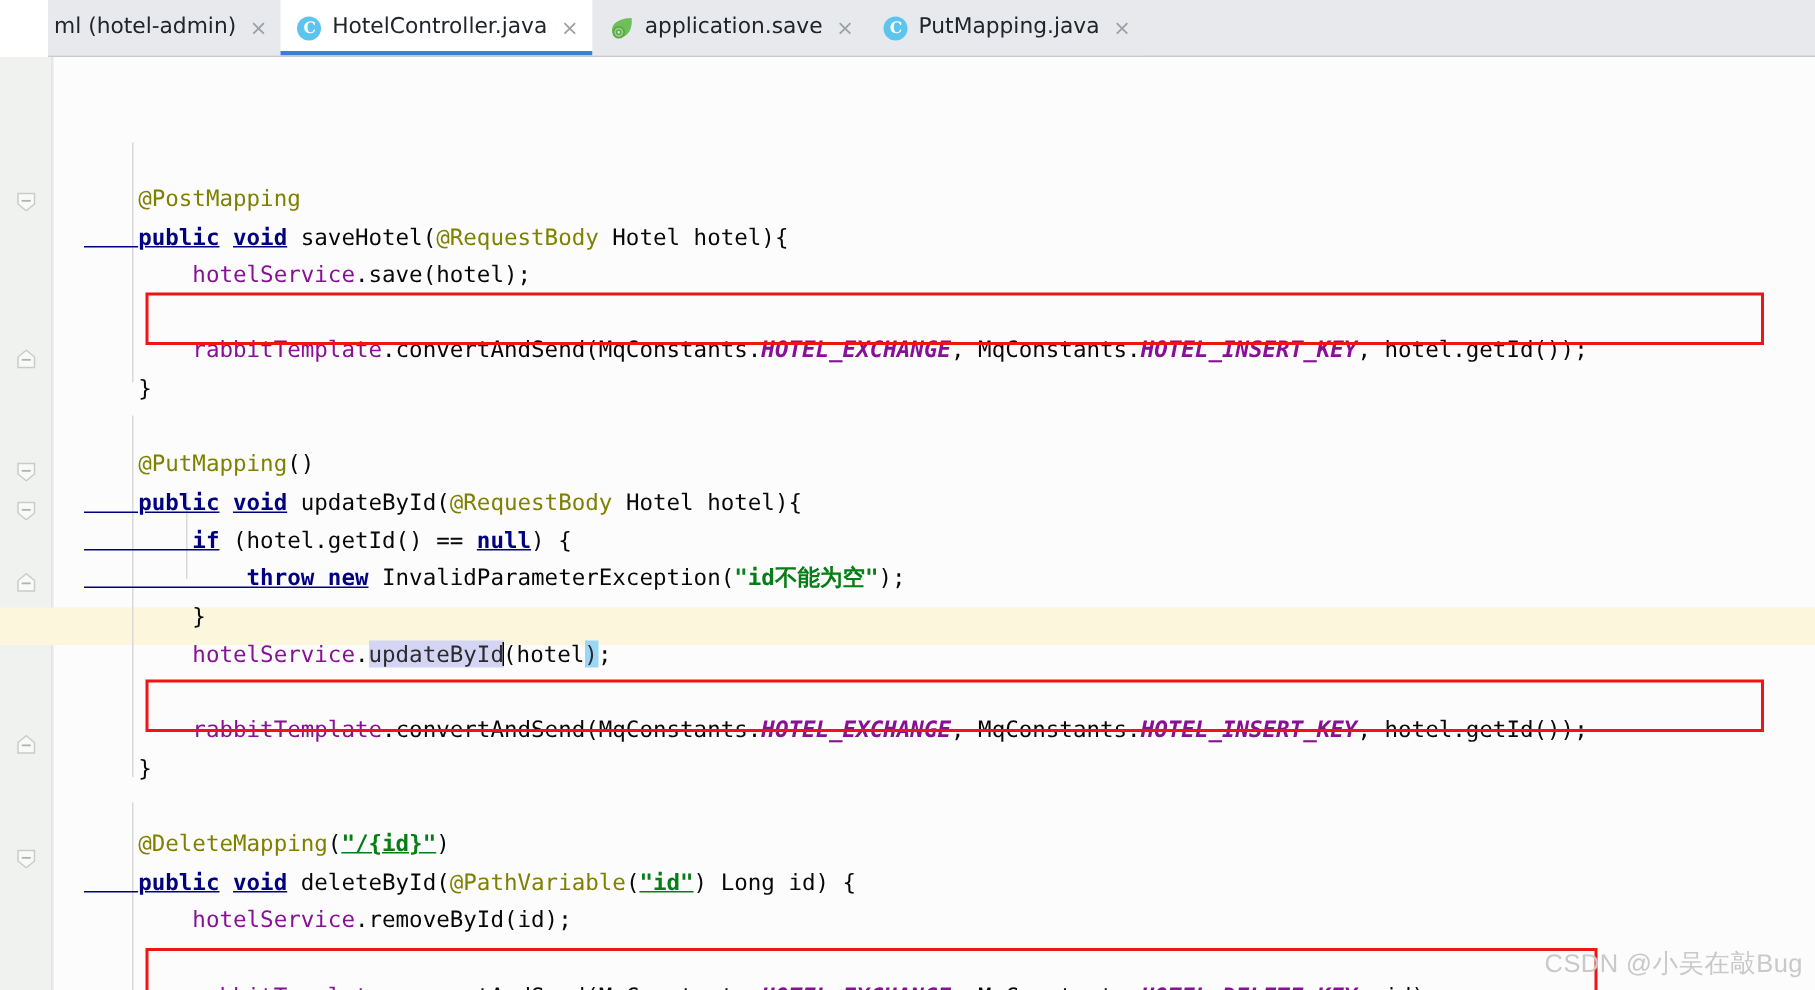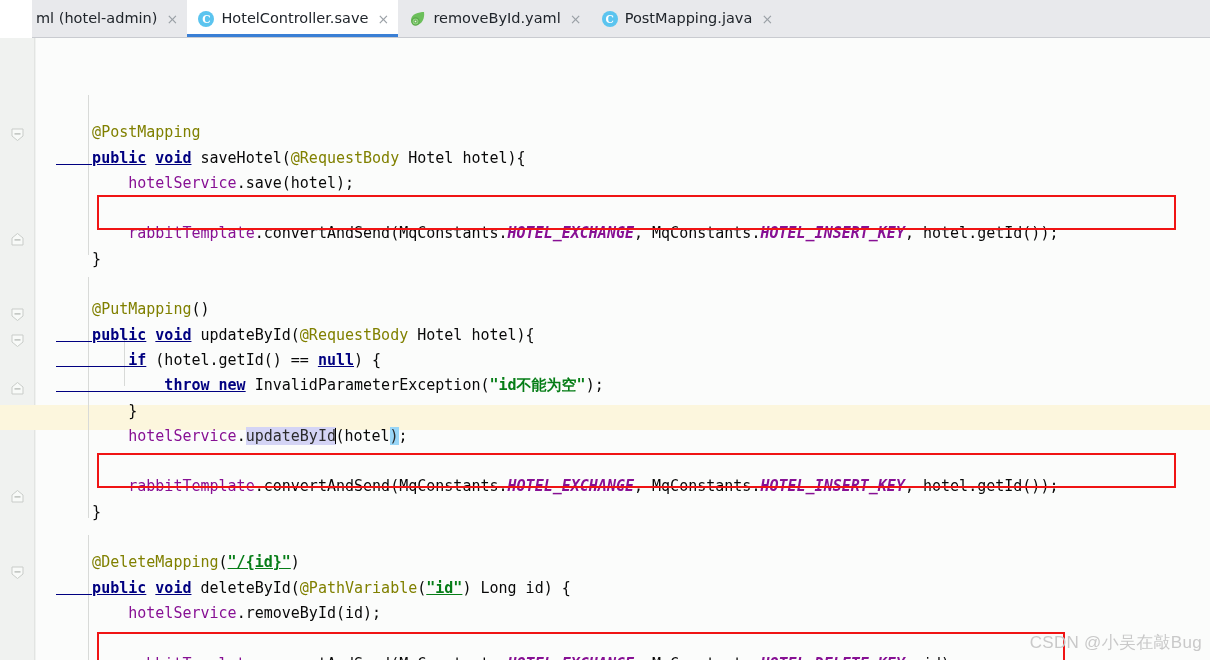--- a/index.html
+++ b/index.html
@@ -193,39 +193,39 @@
 
 <div id="tabbar">
 
   <div class="tab clipped">
     <span class="tab-label">ml (hotel-admin)</span>
     <span class="tab-close">×</span>
   </div>
 
   <div class="tab active">
     <span class="ico-java">C</span>
-    <span class="tab-label">HotelController.save</span>
+    <span class="tab-label">HotelController.java</span>
     <span class="tab-close">×</span>
   </div>
 
   <div class="tab">
     <span class="ico-yaml">
       <svg width="17" height="16" viewBox="0 0 17 16">
         <path d="M15 1 C10 1 2 3 2 9 C2 12 4 14 7 14 C13 14 16 7 15 1 Z" fill="#6cbf5b"></path>
         <circle cx="6.5" cy="10.5" r="3.6" fill="#8fd47e" stroke="#5aa84b" stroke-width="1.2"></circle>
         <circle cx="6.5" cy="10.5" r="1.3" fill="#e9f7e3" stroke="#5aa84b" stroke-width="1"></circle>
       </svg>
     </span>
-    <span class="tab-label">removeById.yaml</span>
+    <span class="tab-label">application.save</span>
     <span class="tab-close">×</span>
   </div>
 
   <div class="tab">
     <span class="ico-java">C</span>
-    <span class="tab-label">PostMapping.java</span>
+    <span class="tab-label">PutMapping.java</span>
     <span class="tab-close">×</span>
   </div>
 
 </div>
 
 <div id="editor">
 
   <div id="gutter">
     <div id="gutter-line"></div>
   <div class="fold" style="top: 90px;">

